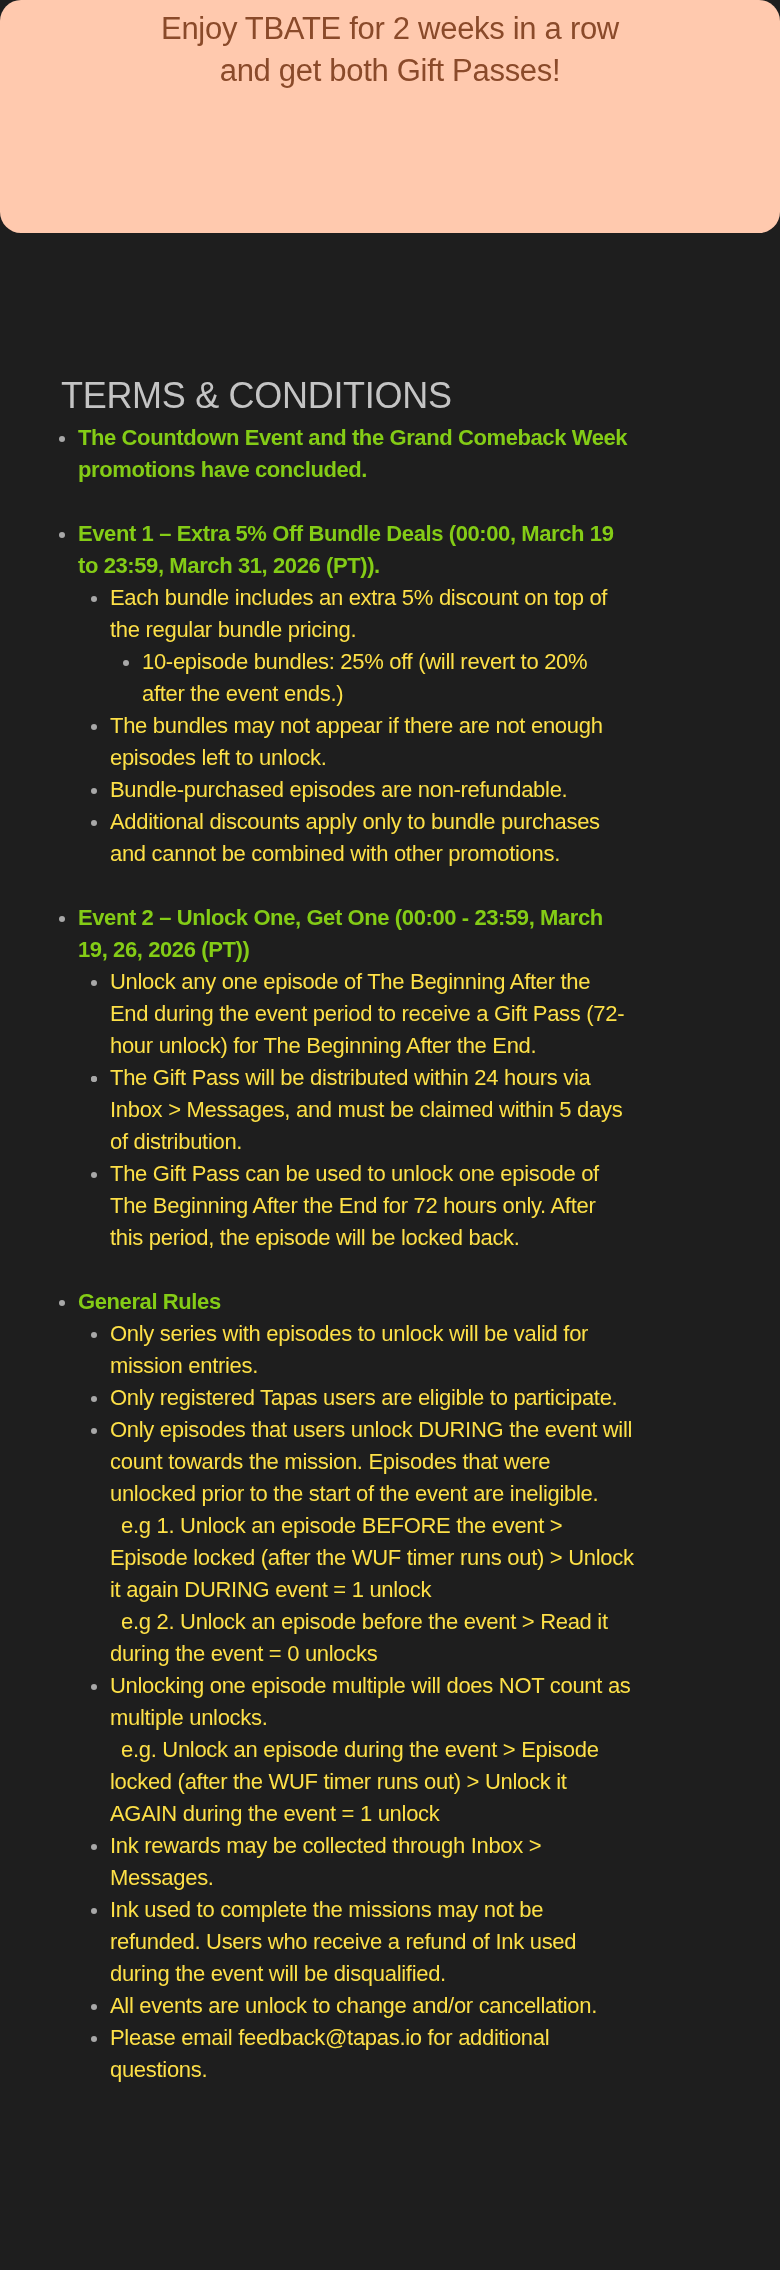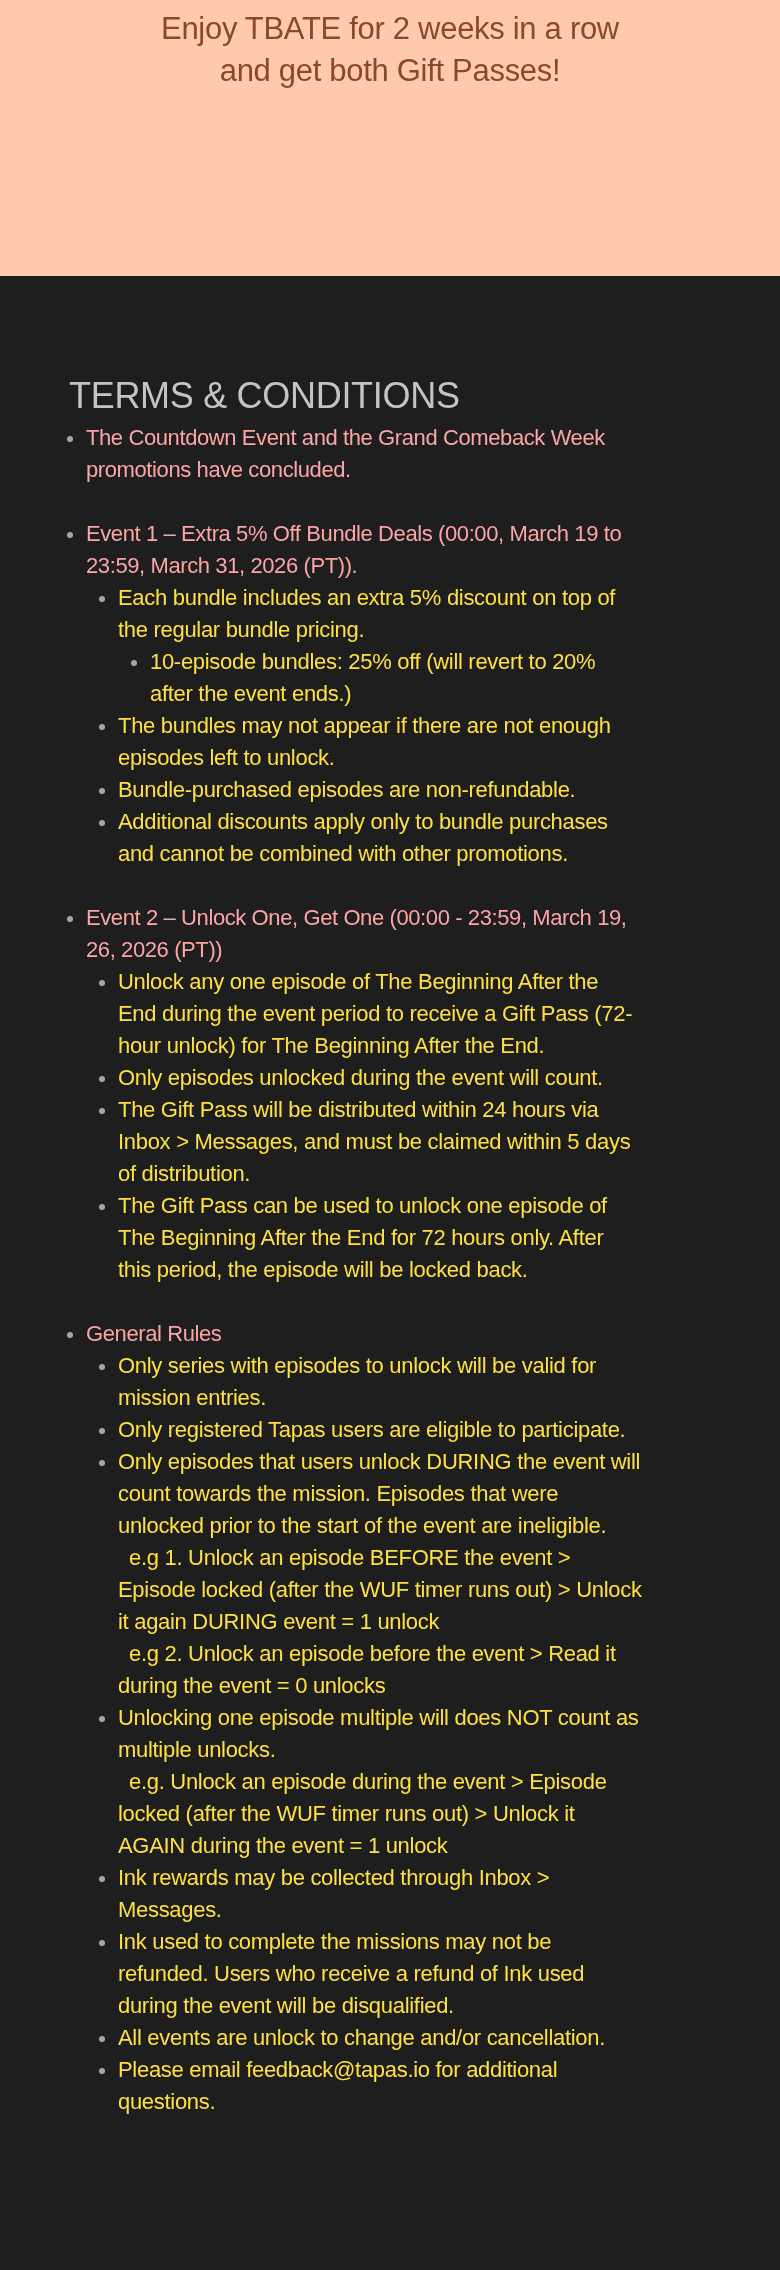--- a/index.html
+++ b/index.html
@@ -4,40 +4,41 @@
 <style>
   html, body { margin: 0; padding: 0; }
   body {
     width: 780px;
     height: 2270px;
     background: #1e1e1e;
     font-family: "Liberation Sans", "DejaVu Sans", sans-serif;
     overflow: hidden;
   }
   .hero {
-    height: 276px;
+    height: 233px;
     background: #ffc9ae;
     position: relative;
+    border-radius: 21px;
   }
   .hero-text {
     position: absolute;
     top: 8px;
     left: 0;
     width: 780px;
     text-align: center;
     color: #8a4a2a;
     font-size: 31px;
     line-height: 42px;
     letter-spacing: -0.3px;
   }
   .hero-text span { display: block; }
   .terms {
     position: absolute;
     top: 372px;
-    left: 8px;
+    left: 0;
     width: 684px;
   }
   .terms-title {
     margin: 0 0 0 61px;
     color: #c4c4c4;
     font-size: 36px;
     font-weight: normal;
     line-height: 48px;
     letter-spacing: -0.3px;
   }
@@ -47,22 +48,22 @@
     position: relative;
     padding-left: 78px;
     padding-right: 50px;
     color: #b0b0b0;
     font-size: 22px;
     line-height: 32px;
   }
   .lvl1 > li + li { margin-top: 32px; }
   .lvl1 > li > .head {
     display: block;
-    font-weight: normal;
-    color: #fca5a5;
+    font-weight: bold;
+    color: #84cc16;
     letter-spacing: -0.4px;
   }
   .bullet {
     position: absolute;
     width: 6px; height: 6px;
     border-radius: 50%;
     background: #a8a8a8;
   }
   .lvl1 > li > .bullet { left: 59px; top: 14px; }
   .lvl2 > li {
@@ -132,21 +133,20 @@
     <li>
       <span class="bullet"></span>
       <span class="head">Event 2 – Unlock One, Get One (00:00 - 23:59, March 19, 26, 2026 (PT))</span>
       <ul class="lvl2">
         <li>
           <span class="bullet"></span>
           <span>Unlock any one episode of The Beginning After the End during the event period to receive a Gift Pass (72-hour unlock) for The Beginning After the End.</span>
         </li>
         <li>
           <span class="bullet"></span>
-          <span>Only episodes unlocked during the event will count.</span>
         </li>
         <li>
           <span class="bullet"></span>
           <span>The Gift Pass will be distributed within 24 hours via Inbox &gt; Messages, and must be claimed within 5 days of distribution.</span>
         </li>
         <li>
           <span class="bullet"></span>
           <span>The Gift Pass can be used to unlock one episode of The Beginning After the End for 72 hours only. After this period, the episode will be locked back.</span>
         </li>
       </ul>

